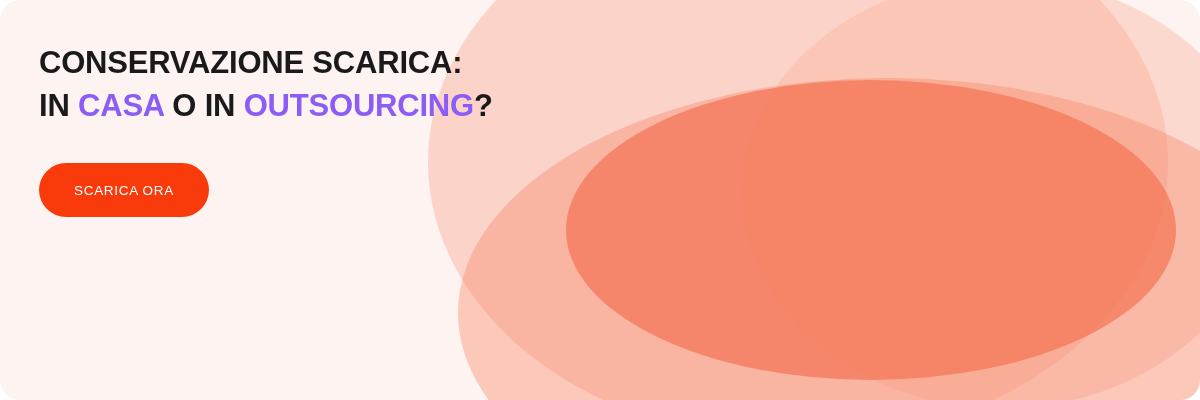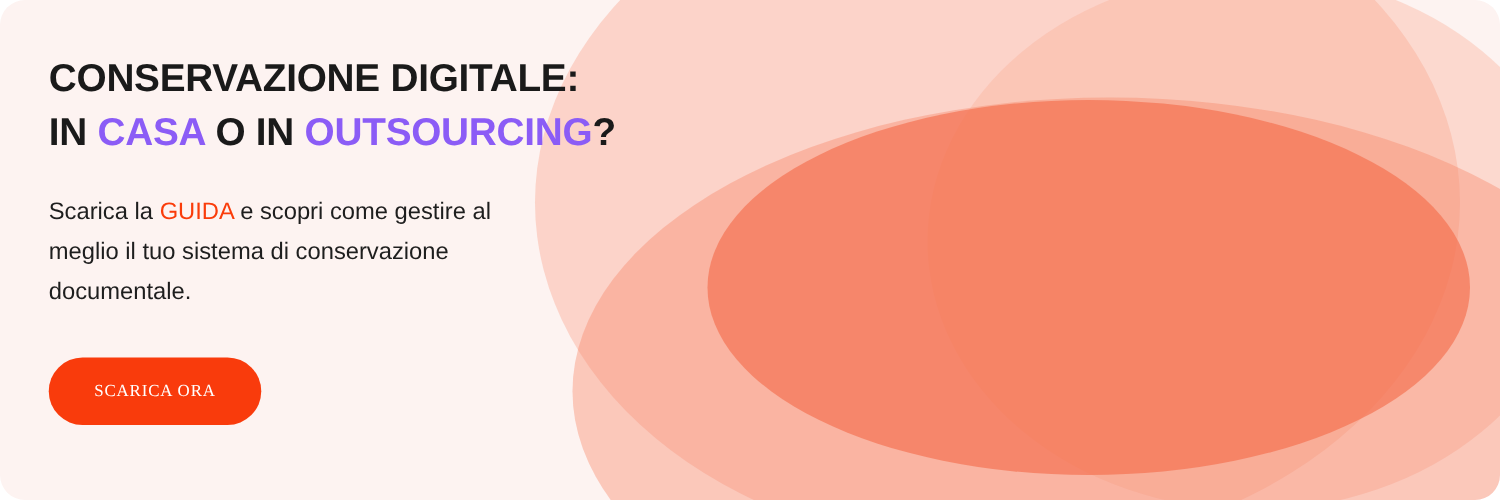--- a/index.html
+++ b/index.html
@@ -119,44 +119,43 @@
     align-items: center;
     justify-content: center;
     width: 170px;
     height: 54px;
     border: none;
     border-radius: 27px;
     background: #f93b0c;
     color: #ffffff;
     font-size: 13.5px;
     letter-spacing: 0.7px;
-    font-family: Liberation Serif, serif;
+    font-family: Liberation Sans, sans-serif;
     cursor: pointer;
     padding: 0;
   }
 </style>
 </head>
 <body>
 
 <div class="banner">
 
   <div class="blob-layer">
     <div class="blob blob-1"></div>
     <div class="blob blob-3"></div>
     <div class="blob blob-2"></div>
     <div class="blob blob-4"></div>
   </div>
 
   <div class="content">
 
     <h1 class="headline">
-      <span class="headline-line">CONSERVAZIONE DIGITALE:</span>
+      <span class="headline-line">CONSERVAZIONE SCARICA:</span>
       <span class="headline-line"><span>IN </span><span class="accent">CASA</span><span> O IN </span><span class="accent">OUTSOURCING</span><span>?</span></span>
     </h1>
 
-    <p class="subcopy"><span>Scarica la </span><span class="accent">GUIDA</span><span> e scopri come gestire al meglio il tuo sistema di conservazione documentale.</span></p>
 
     <div class="cta-wrap">
       <button class="cta-button">SCARICA ORA</button>
     </div>
 
   </div>
 </div>
 
 </body></html>

